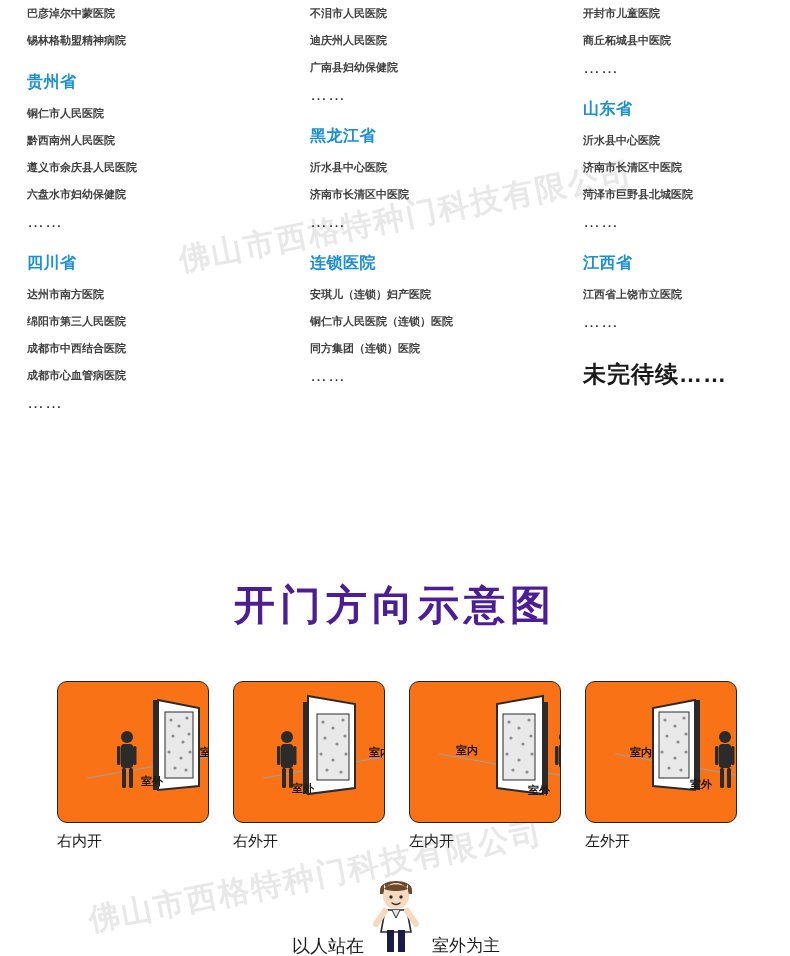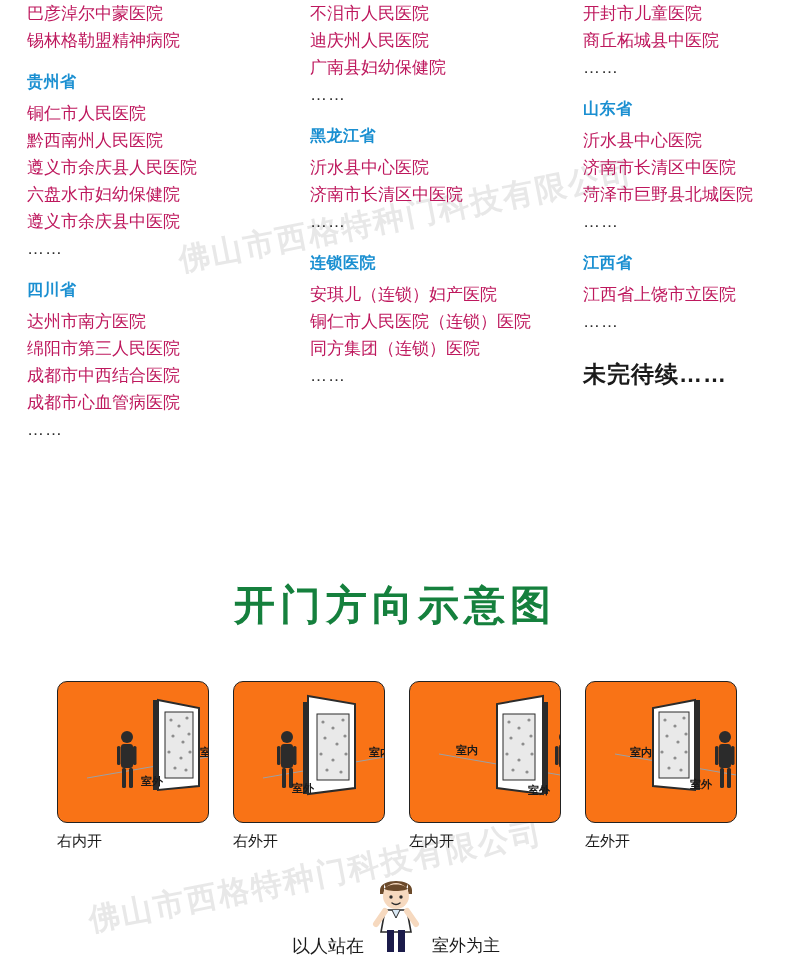--- a/index.html
+++ b/index.html
@@ -56,24 +56,25 @@
   .col-3 { left: 583px; width: 205px; }
 
   .prov-head {
     color: #1a8fd1;
     font-size: 16px;
     font-weight: bold;
     margin: 18px 0 7px 0;
     letter-spacing: 0.5px;
   }
   .hosp {
-    color: #be185d;
-    font-size: 17px;
+    color: #404040;
+    font-size: 11px;
     line-height: 27px;
     white-space: nowrap;
+    font-weight: bold;
   }
   .ellip {
     color: #2b2b2b;
     font-size: 17px;
     line-height: 27px;
     letter-spacing: 1px;
   }
   .tail-note {
     margin-top: 24px;
     font-size: 23px;
@@ -84,21 +85,21 @@
 
   
   .section-title {
     position: absolute;
     left: 0;
     top: 578px;
     width: 790px;
     text-align: center;
     font-size: 41px;
     font-weight: bold;
-    color: #15803d;
+    color: #4c1d95;
     letter-spacing: 5px;
     z-index: 10;
   }
 
   
   .doors {
     position: absolute;
     left: 57px;
     top: 681px;
     width: 680px;
@@ -175,21 +176,20 @@
       <div>
         <div class="hosp">巴彦淖尔中蒙医院</div>
         <div class="hosp">锡林格勒盟精神病院</div>
       </div>
       <div>
         <div class="prov-head">贵州省</div>
         <div class="hosp">铜仁市人民医院</div>
         <div class="hosp">黔西南州人民医院</div>
         <div class="hosp">遵义市余庆县人民医院</div>
         <div class="hosp">六盘水市妇幼保健院</div>
-        <div class="hosp">遵义市余庆县中医院</div>
         <div class="ellip">……</div>
       </div>
       <div>
         <div class="prov-head">四川省</div>
         <div class="hosp">达州市南方医院</div>
         <div class="hosp">绵阳市第三人民医院</div>
         <div class="hosp">成都市中西结合医院</div>
         <div class="hosp">成都市心血管病医院</div>
         <div class="ellip">……</div>
       </div>

